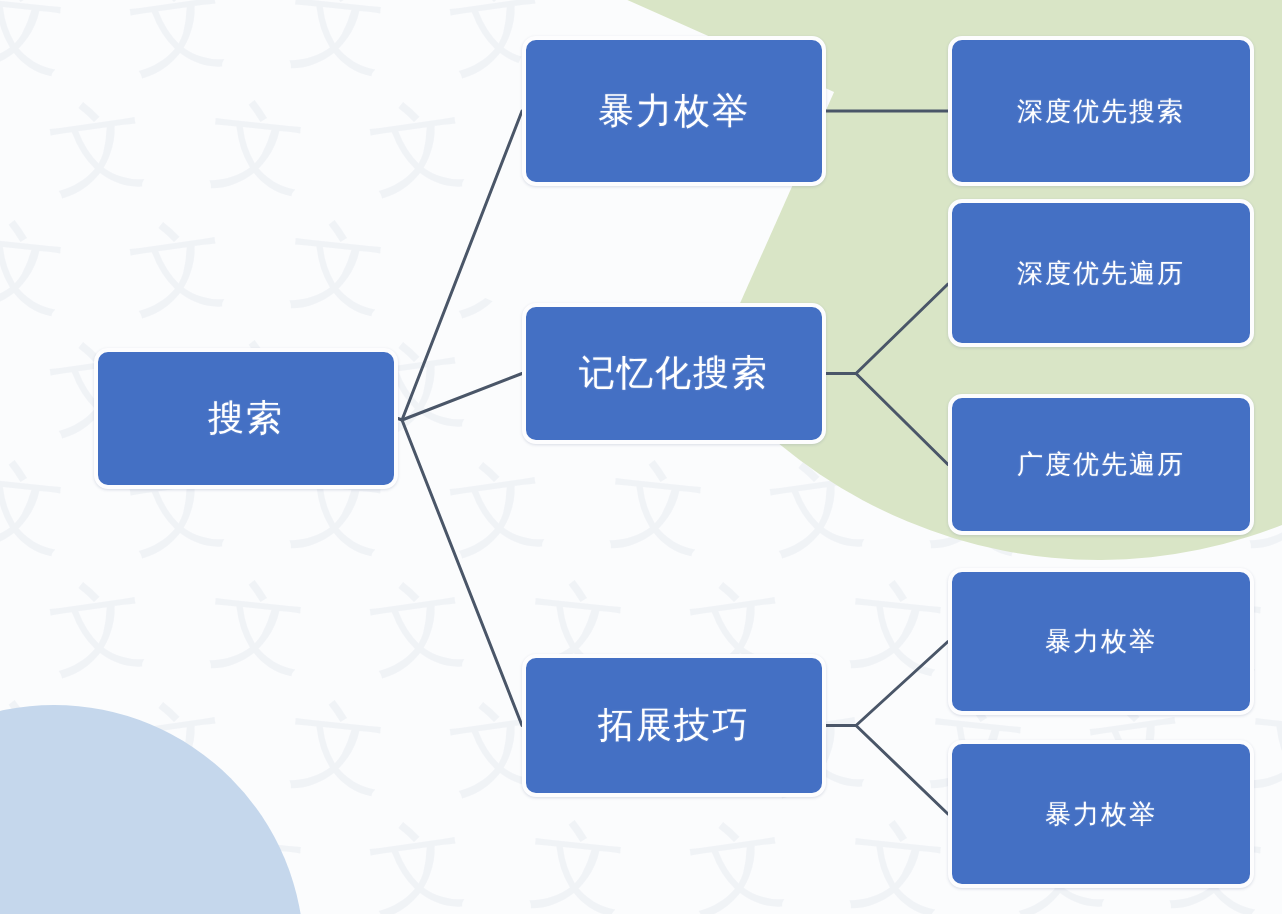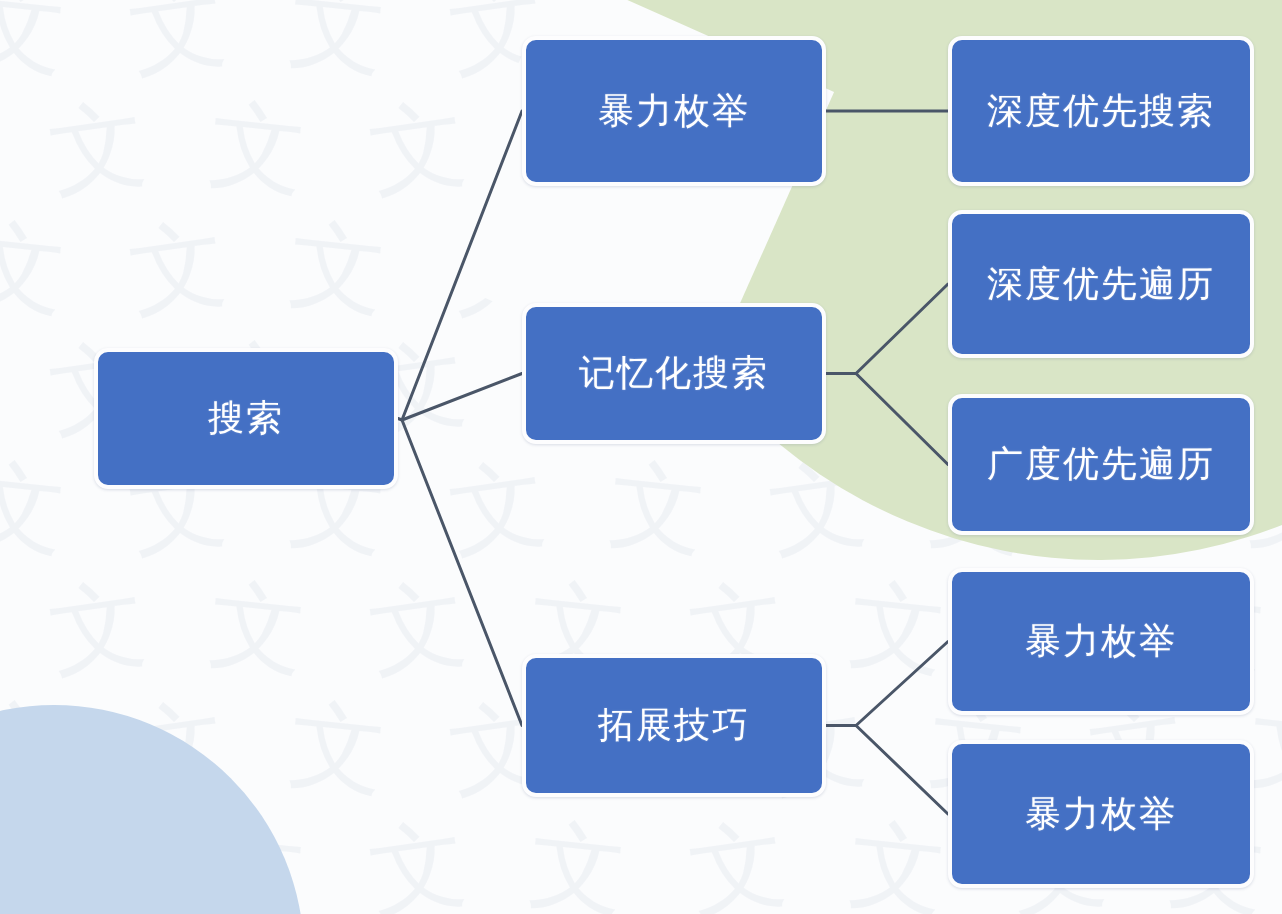--- a/index.html
+++ b/index.html
@@ -87,21 +87,21 @@
     color: #ffffff;
     font-family: "DejaVu Sans", "Liberation Sans", sans-serif;
     font-weight: 400;
     letter-spacing: 2px;
     text-shadow: 0 0 2px rgba(255,255,255,0.35);
     box-shadow: 0 1px 3px rgba(60,80,120,0.18);
     white-space: nowrap;
   }
   .node.root   { font-size: 36px; }
   .node.level2 { font-size: 36px; }
-  .node.level3 { font-size: 36px; }
+  .node.level3 { font-size: 26px; }
 </style>
 </head>
 <body>
 
 <div id="stage">
 
   <div class="bg-layer">
     <div class="watermark" id="watermark">
         <span class="wm-glyph" style="left: -30px; top: -20px; transform: rotate(6deg);">文</span>
         <span class="wm-glyph" style="left: 130px; top: -20px; transform: rotate(-8deg);">文</span>
@@ -197,21 +197,21 @@
       </div>
       <div class="node level2" style="left: 522px; top: 36px; width: 304px; height: 150px;">
         <span>暴力枚举</span>
       </div>
       <div class="node level3" style="left: 948px; top: 36px; width: 306px; height: 150px;">
         <span>深度优先搜索</span>
       </div>
       <div class="node level2" style="left: 522px; top: 303px; width: 304px; height: 141px;">
         <span>记忆化搜索</span>
       </div>
-      <div class="node level3" style="left: 948px; top: 210px; width: 306px; height: 148px;">
+      <div class="node level3" style="left: 948px; top: 199px; width: 306px; height: 148px;">
         <span>深度优先遍历</span>
       </div>
       <div class="node level3" style="left: 948px; top: 394px; width: 306px; height: 141px;">
         <span>广度优先遍历</span>
       </div>
       <div class="node level2" style="left: 522px; top: 654px; width: 304px; height: 143px; align-items: center;">
         <span>拓展技巧</span>
       </div>
       <div class="node level3" style="left: 948px; top: 568px; width: 306px; height: 147px;">
         <span>暴力枚举</span>

